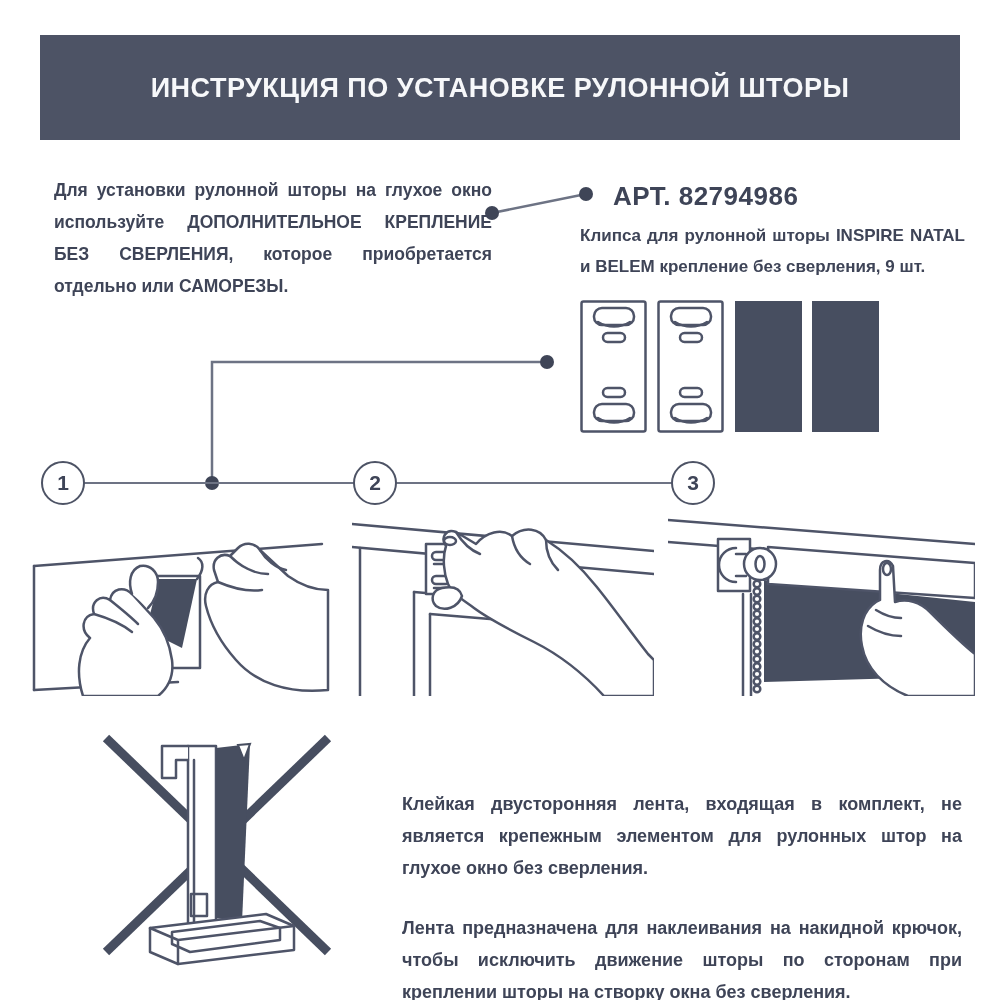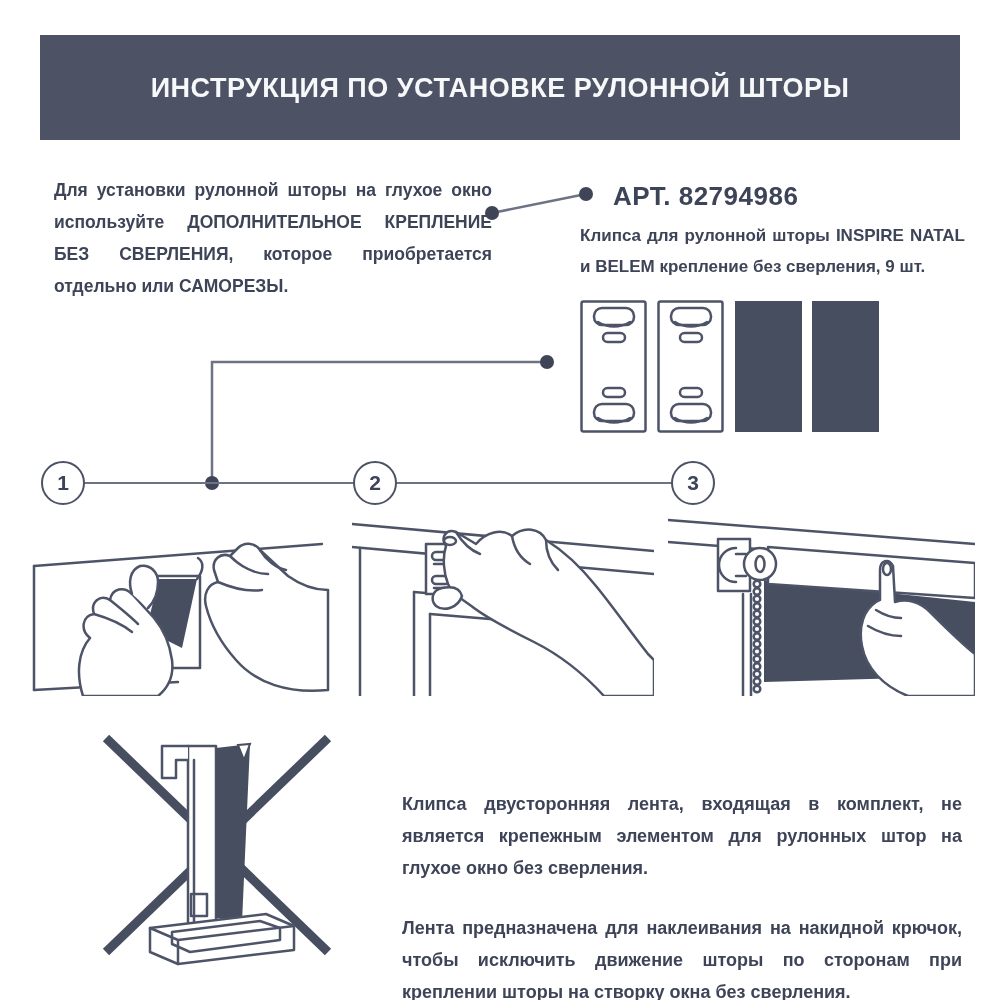--- a/index.html
+++ b/index.html
@@ -228,17 +228,17 @@
       <rect class="ln" x="99" y="172" width="16" height="22"></rect>
     </g>
     <g>
       <path class="lnw" d="M58,206 L174,192 L202,204 L202,228 L86,242 L58,230 Z"></path>
       <path class="ln" d="M80,210 L168,199 L188,206 L188,218 L98,230 L80,222 Z"></path>
       <path class="ln" d="M58,206 L86,218 L86,242 M86,218 L202,204"></path>
     </g>
   </svg>
 
   <div class="notes">
-    <p>Клипса двусторонняя лента, входящая в комплект, не является крепежным элементом для рулонных штор на глухое окно без сверления.</p>
+    <p>Клейкая двусторонняя лента, входящая в комплект, не является крепежным элементом для рулонных штор на глухое окно без сверления.</p>
     <p>Лента предназначена для наклеивания на накидной крючок, чтобы исключить движение шторы по сторонам при креплении шторы на створку окна без сверления.</p>
   </div>
 
 </div>
 
 </body></html>

